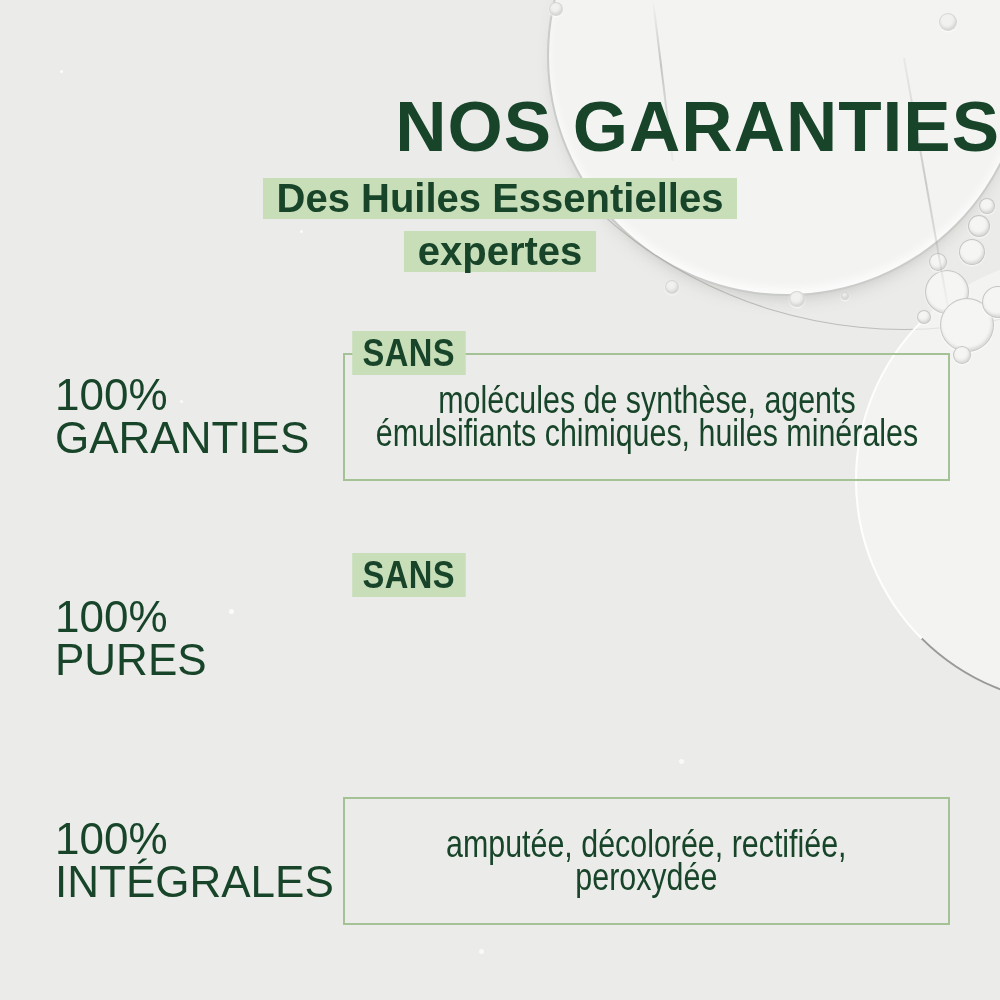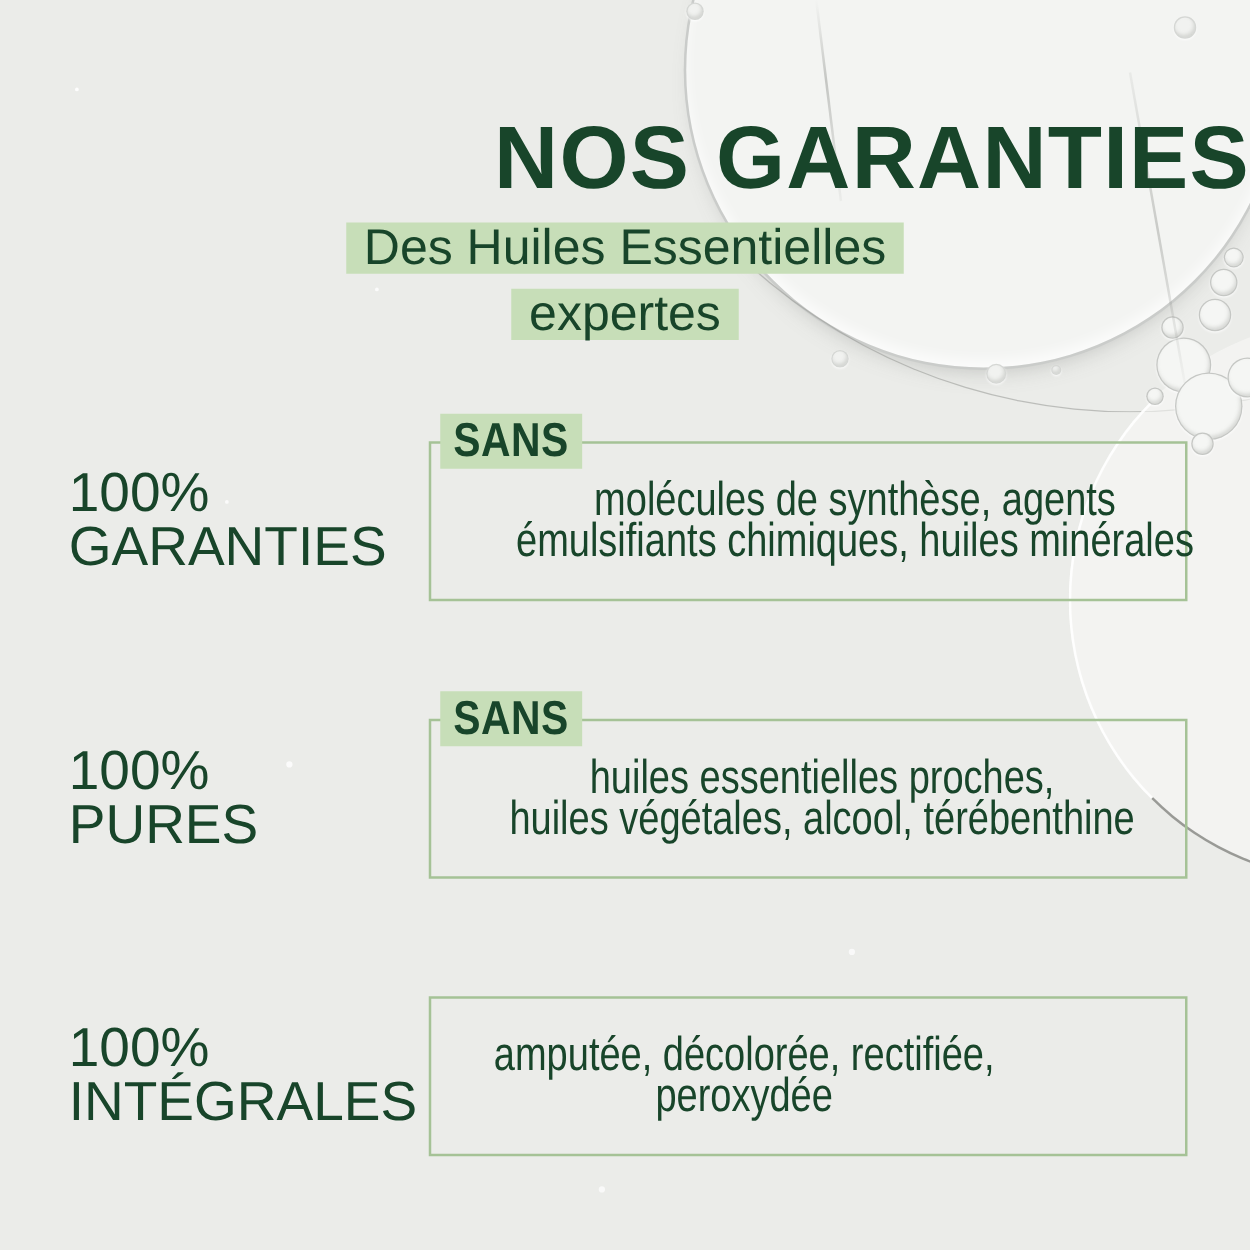--- a/index.html
+++ b/index.html
@@ -72,34 +72,34 @@
     font-size:71px;line-height:71px;font-weight:bold;letter-spacing:1px;
     color:var(--text-green);
   }
   .subtitle{
     position:absolute;top:178px;left:0;width:100%;
     display:flex;flex-direction:column;align-items:center;gap:12px;
   }
   .hl{
     display:inline-block;background:var(--highlight-green);
     height:41px;line-height:41px;padding:0 14px;
-    font-size:40px;font-weight:normal;color:var(--text-green);
+    font-size:40px;font-weight:bold;color:var(--text-green);
   }
 
   .guarantee{position:absolute;left:0;width:1000px;height:150px;}
   .sec-1{top:331px;} .sec-2{top:553px;} .sec-3{top:775px;}
 
   .pct-label{
     position:absolute;left:55px;top:42px;width:290px;
     font-size:44px;line-height:43px;font-weight:normal;color:var(--text-green);
   }
   .box{
     position:absolute;left:343px;top:22px;width:607px;height:128px;
     border:2px solid var(--box-border-green);
-    display:flex;align-items:center;
+    display:flex;align-items:center;justify-content:center;
   }
   .box-text{
     text-align:center;font-size:38px;line-height:33px;
     transform:scaleX(.8);transform-origin:center;
     color:var(--text-green);
   }
   .box-text > div{white-space:nowrap;}
   .badge-row{
     position:absolute;left:343px;top:0;width:607px;height:44px;text-align:left;
   }
@@ -164,26 +164,20 @@
       <div class="badge-row">
         <span class="badge">SANS</span>
       </div>
     </section>
 
     <section class="guarantee sec-2">
       <div class="pct-label">
         <div>100%</div>
         <div>PURES</div>
       </div>
-      <div class="box">
-        <div class="box-text">
-          <div>huiles essentielles proches,</div>
-          <div>huiles végétales, alcool, térébenthine</div>
-        </div>
-      </div>
       <div class="badge-row">
         <span class="badge">SANS</span>
       </div>
     </section>
 
     <section class="guarantee sec-3">
       <div class="pct-label">
         <div>100%</div>
         <div>INTÉGRALES</div>
       </div>

